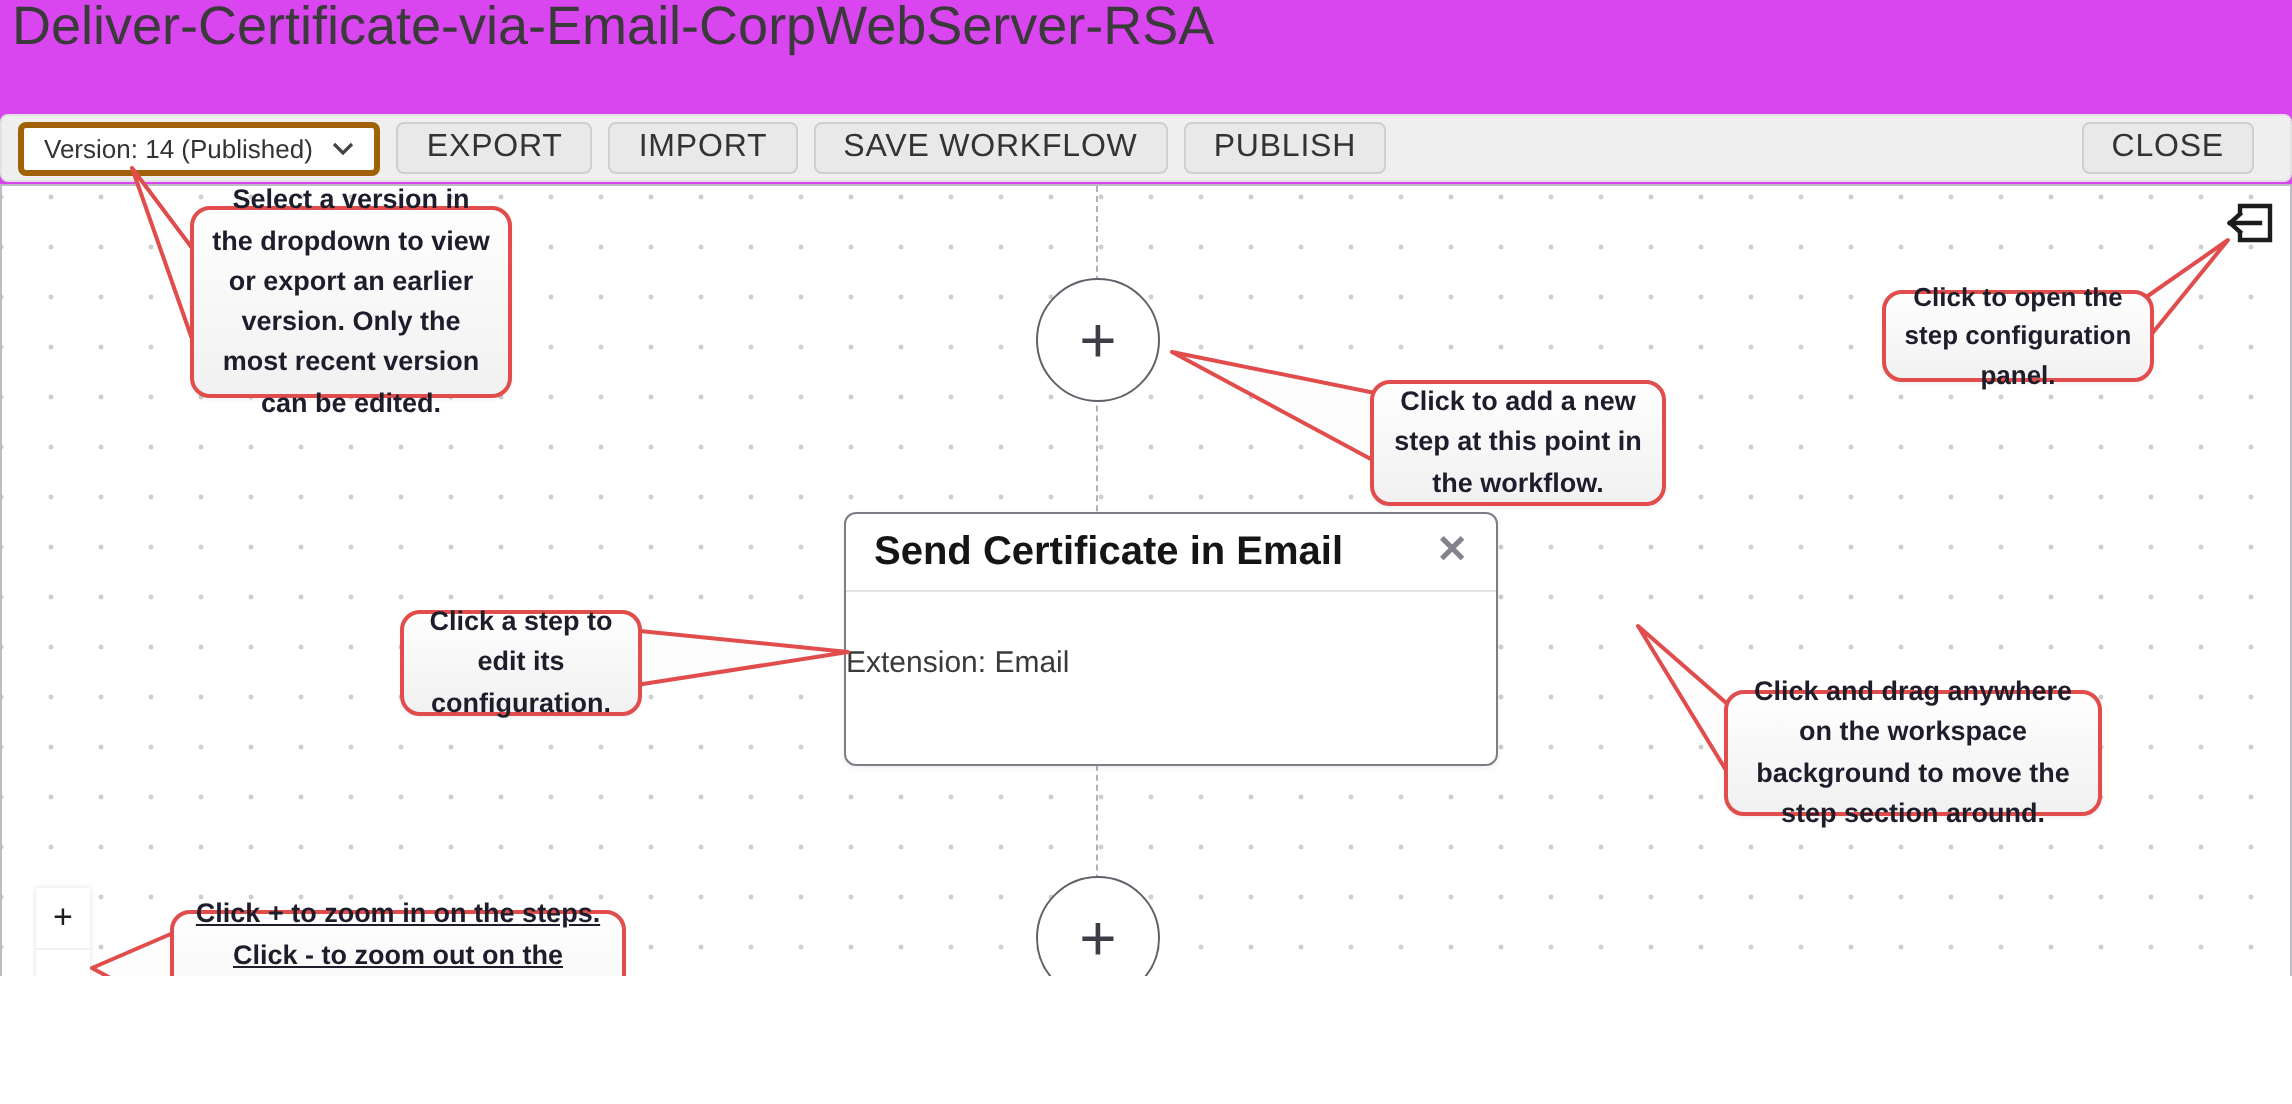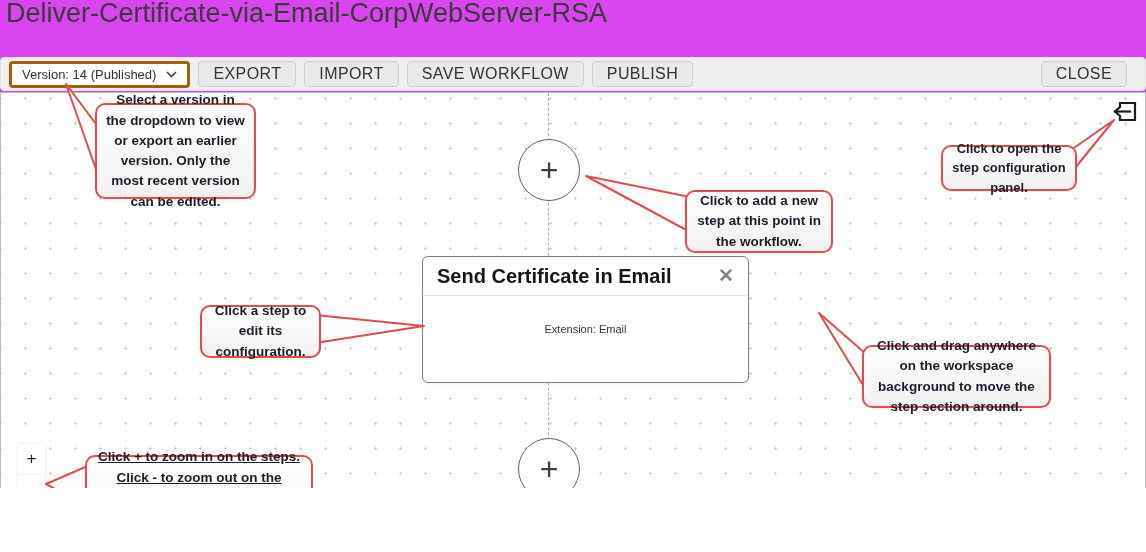--- a/index.html
+++ b/index.html
@@ -36,21 +36,21 @@
   .plus-node.top { left:517px; top:46px; }
   .plus-node.bottom { left:517px; top:345px; }
 
   .step-card { position:absolute; left:385px; top:163px; width:327px; height:127px; z-index:2;
                background:#fff; border:1px solid #7d7d88; border-radius:6px;
                box-shadow:0 1px 3px rgba(0,0,0,0.07); cursor:pointer;margin-left:36px; }
   .step-card-header { display:flex; align-items:flex-start; justify-content:space-between;
                padding:8px 14px 7px 14px; border-bottom:1px solid #e3e3e3; }
   .step-card-title { font-size:20px; font-weight:700; color:#151515; }
   .step-card-close { font-size:19px; font-weight:700; color:#83838d; line-height:22px; cursor:pointer; }
-  .step-card-body { text-align:center; margin-top:27px; font-size:11px; color:#3a3a3a; }
+  .step-card-body { text-align:left; margin-top:27px; font-size:15px; color:#3a3a3a; }
 
   
   .rf-controls { position:absolute; left:17px; top:351px; width:27px; z-index:2;
                  background:#fff; box-shadow:0 0 3px rgba(0,0,0,0.12); }
   .rf-ctl-btn { width:27px; height:31px; background:#fff; border:none; border-bottom:1px solid #f1f1f1;
                 display:flex; align-items:center; justify-content:center;
                 font-size:17px; color:#1d1d1d; cursor:pointer; }
   .rf-ctl-btn:last-child { border-bottom:none; }
 
   .rf-attribution { position:absolute; right:7px; bottom:3px; font-size:10px; color:#c6c6c6; z-index:2; }

